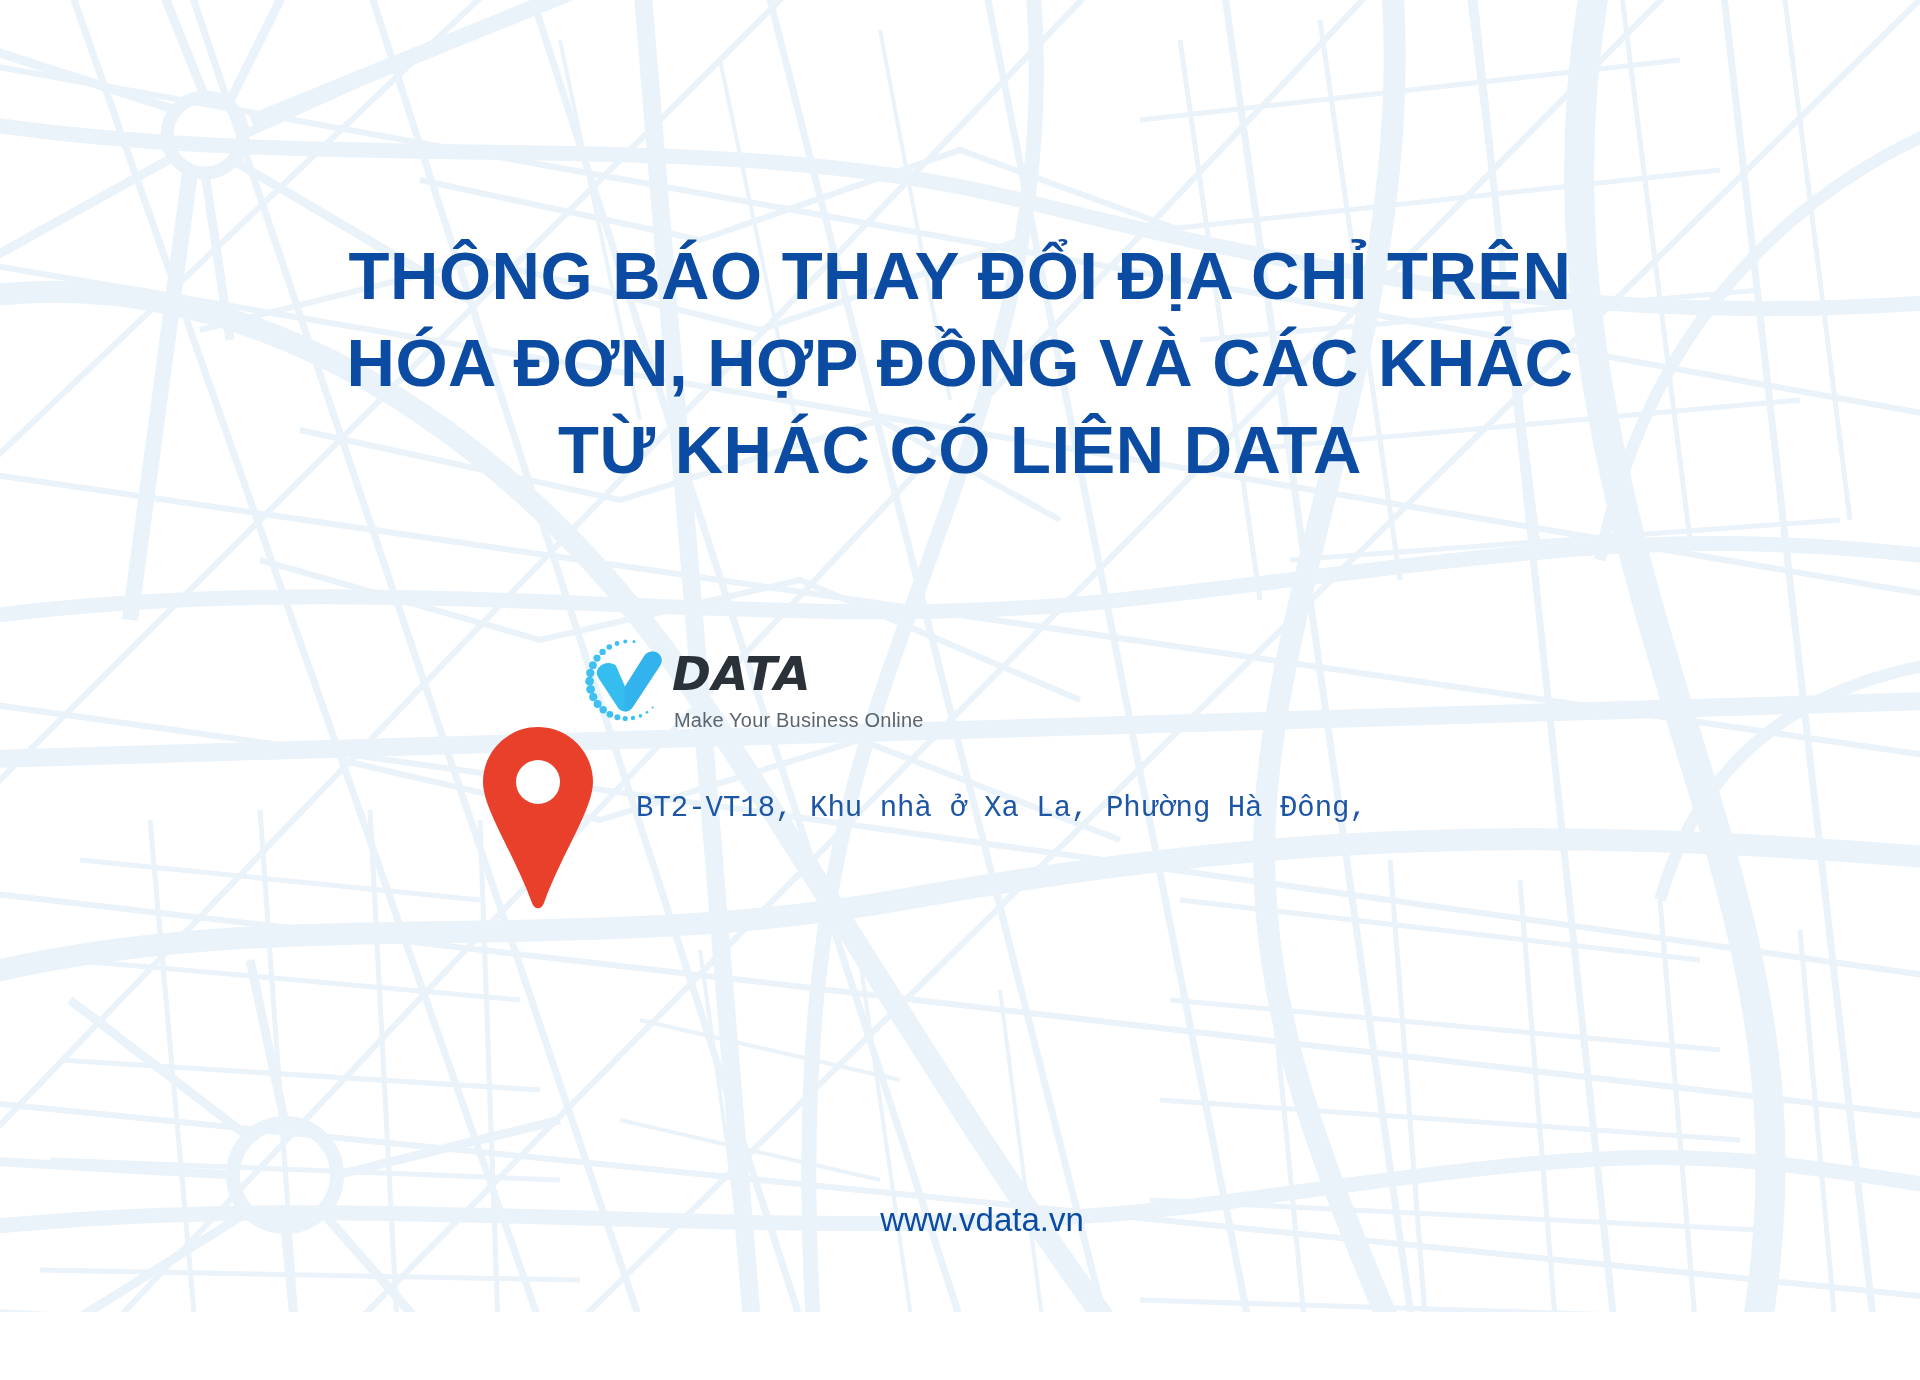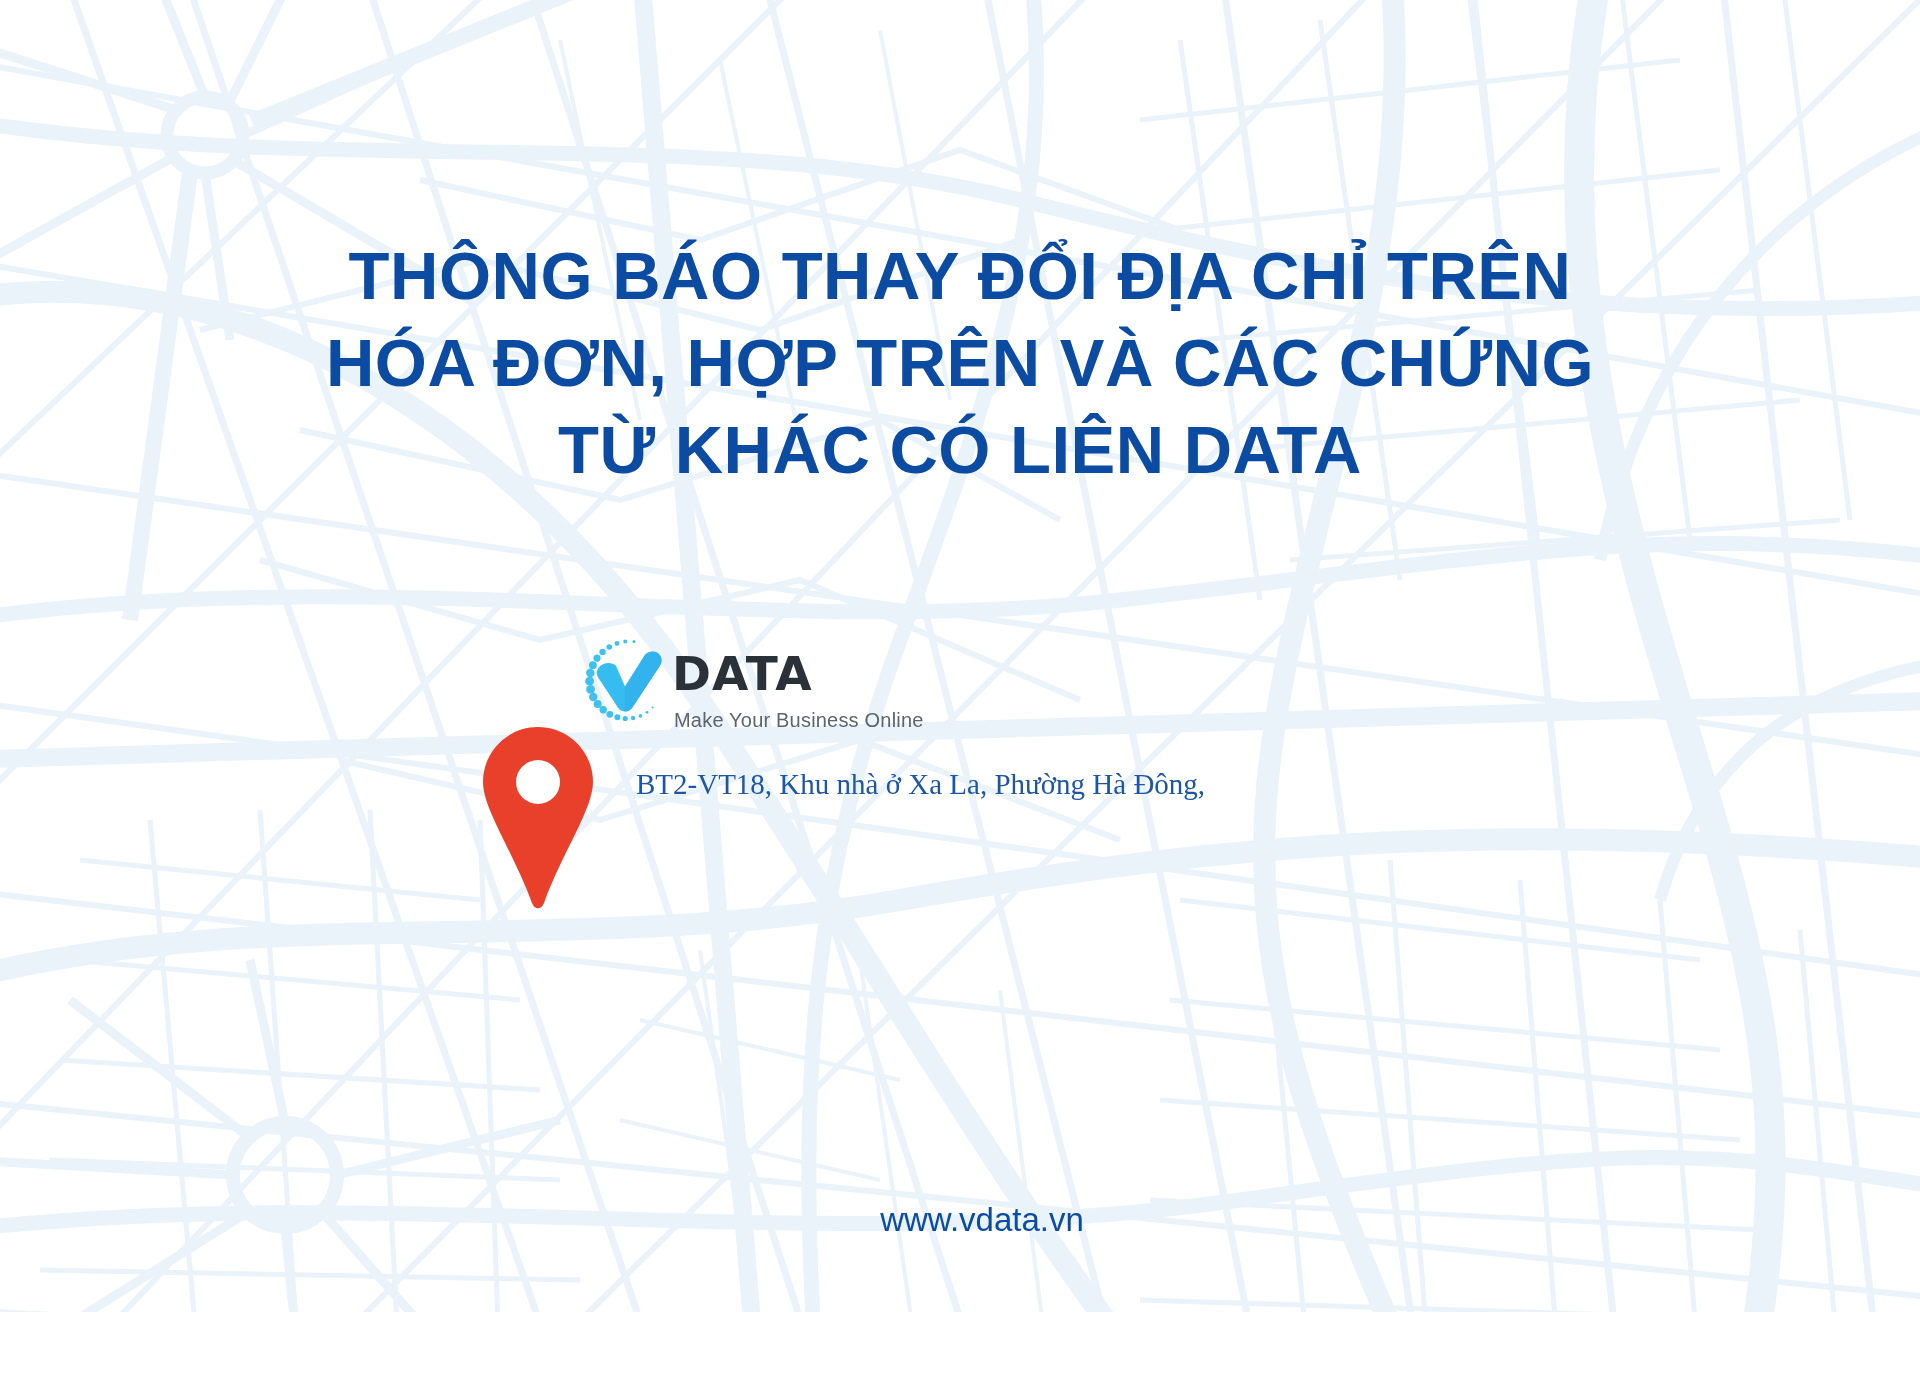--- a/index.html
+++ b/index.html
@@ -60,20 +60,21 @@
     flex-direction:column;
     align-items:flex-start;
   }
   #logo-word {
     font-family:"DejaVu Sans", sans-serif;
     font-weight:700;
     font-size:47px;
     line-height:47px;
     letter-spacing:1px;
     color:#2b3138;
+    font-style:italic;
   }
   #logo-tagline {
     margin-top:15px;
     margin-left:2px;
     font-family:"Liberation Sans", sans-serif;
     font-weight:400;
     font-size:20px;
     line-height:16px;
     letter-spacing:0.2px;
     color:#5b6570;
@@ -90,26 +91,27 @@
 
   
   #address {
     position:absolute;
     left:636px; top:762px;
     width:700px;
     z-index:6;
   }
   .address-line {
     display:block;
-    font-family:Liberation Serif, serif;
+    font-family:Liberation Mono, monospace;
     font-weight:400;
     font-size:29px;
     line-height:45px;
     color:#1d56a4;
     white-space:nowrap;
+    margin-top:24px;
   }
 
   
   #site-url {
     position:absolute;
     left:0; top:1200px;
     width:1920px;
     text-align:center;
     font-family:"Liberation Sans", sans-serif;
     font-weight:400;
@@ -265,21 +267,21 @@
       <g stroke-width="18">
         <path d="M-40 760 L1960 700"></path>
         <path d="M640 -40 L760 1420"></path>
       </g>
 
     </g>
   </svg>
 
   <div id="title-block">
     <span class="title-line">THÔNG BÁO THAY ĐỔI ĐỊA CHỈ TRÊN</span>
-    <span class="title-line">HÓA ĐƠN, HỢP TRÊN VÀ CÁC CHỨNG</span>
+    <span class="title-line">HÓA ĐƠN, HỢP ĐỒNG VÀ CÁC KHÁC</span>
     <span class="title-line">TỪ KHÁC CÓ LIÊN DATA</span>
   </div>
 
   <div id="logo">
 
     <svg id="logo-mark" viewBox="0 0 92 100" xmlns="http://www.w3.org/2000/svg" aria-hidden="true">
 
       <g fill="#3ec0f0">
         <circle cx="56.0" cy="5.4" r="1.5"></circle>
         <circle cx="47.3" cy="5.6" r="2.0"></circle>

